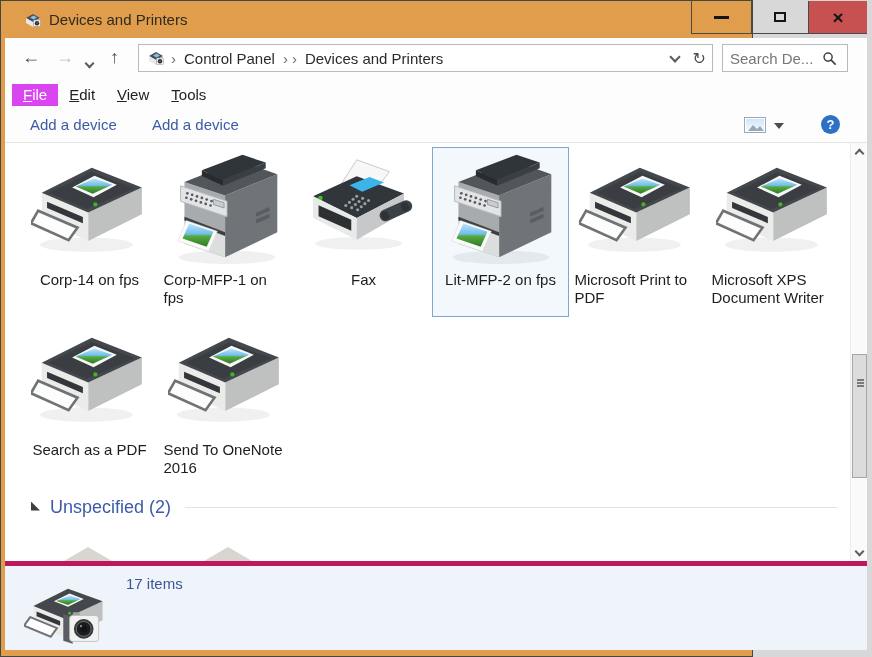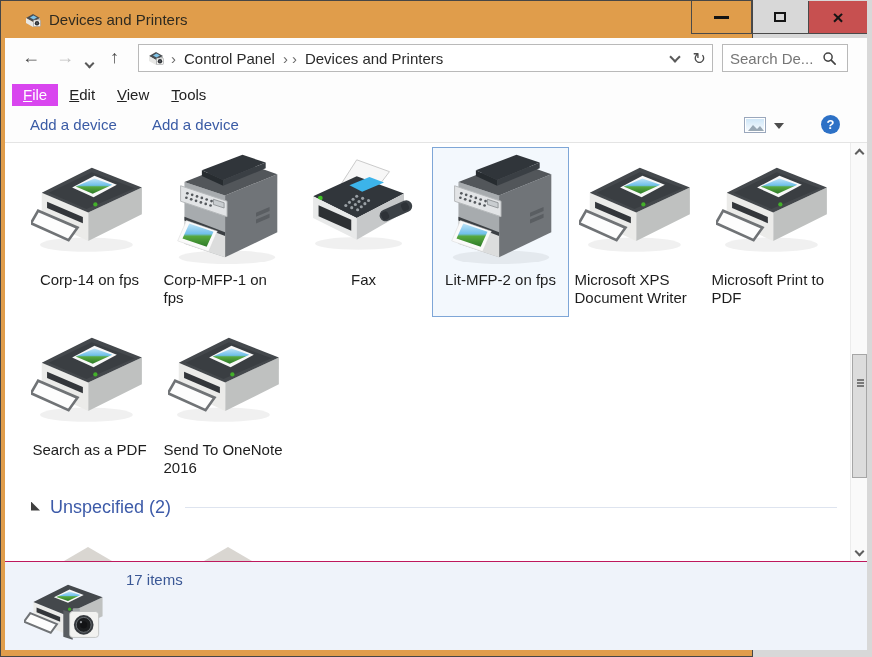--- a/index.html
+++ b/index.html
@@ -91,21 +91,21 @@
              transform:rotate(-45deg); margin-top:3px; }
   .chev-dn { width:7px; height:7px; border:solid #5F5F5F; border-width:2px 2px 0 0;
              transform:rotate(135deg); margin-bottom:3px; }
   .sthumb { position:absolute; left:1px; top:211px; width:15px; height:124px; background:#DCDCDC;
             border:1px solid #A6A6A6; }
   .sgrip { position:absolute; left:4px; top:24px; width:7px; height:2px; background:#7A7A7A;
            box-shadow:0 3px 0 #7A7A7A, 0 6px 0 #7A7A7A; }
 
   
   .pane { position:absolute; left:4px; top:560px; width:862px; height:89px; background:#EFF3FA;
-          border-top:1px solid #be185d; overflow:hidden;padding-left:48px; }
+          border-top:5px solid #be185d; overflow:hidden;padding-left:48px; }
   .pane-icon { position:absolute; left:19px; top:11px; width:88px; height:88px; }
   .pane-text { position:absolute; left:121px; top:9px; font-size:15px; color:#3A5795; }
 </style>
 </head>
 <body>
 
 <svg width="0" height="0" style="position:absolute" aria-hidden="true">
   <defs>
     <linearGradient id="lg1" x1="0" y1="0" x2="0" y2="1">
       <stop offset="0" stop-color="#BFE4F8"></stop>
@@ -335,29 +335,29 @@
             </svg>
           </div>
         <span class="tile-label">Lit-MFP-2 on fps</span>
       </div>
       <div class="tile">
         <div class="tile-icon">
             <svg width="118" height="102">
               <use href="#ico-printer"></use>
             </svg>
           </div>
-        <span class="tile-label">Microsoft XPS Document Writer</span>
+        <span class="tile-label">Microsoft Print to PDF</span>
       </div>
       <div class="tile">
         <div class="tile-icon">
             <svg width="118" height="102">
               <use href="#ico-printer"></use>
             </svg>
           </div>
-        <span class="tile-label">Microsoft Print to PDF</span>
+        <span class="tile-label">Microsoft XPS Document Writer</span>
       </div>
       <div class="tile">
         <div class="tile-icon">
             <svg width="118" height="102">
               <use href="#ico-printer"></use>
             </svg>
           </div>
         <span class="tile-label">Search as a PDF</span>
       </div>
       <div class="tile">

